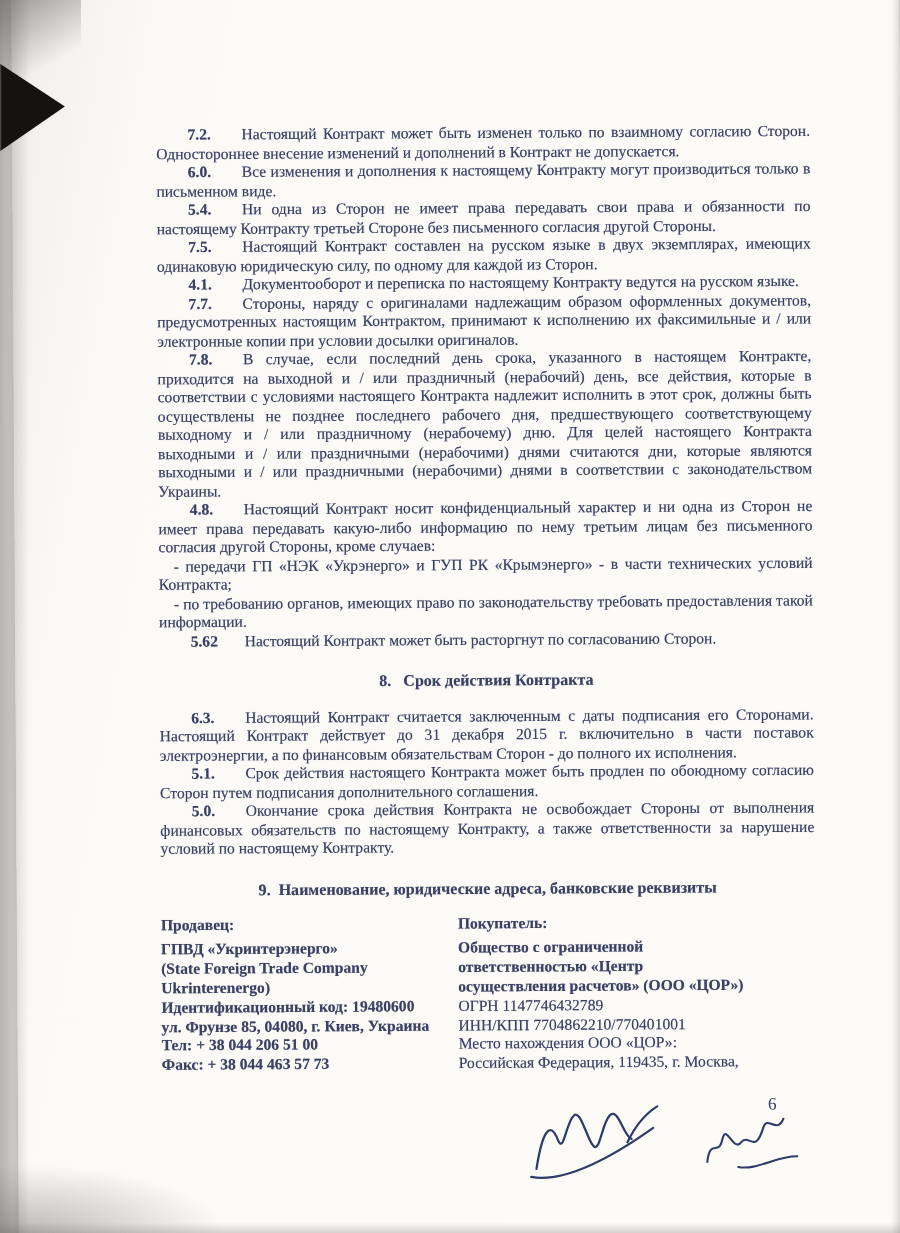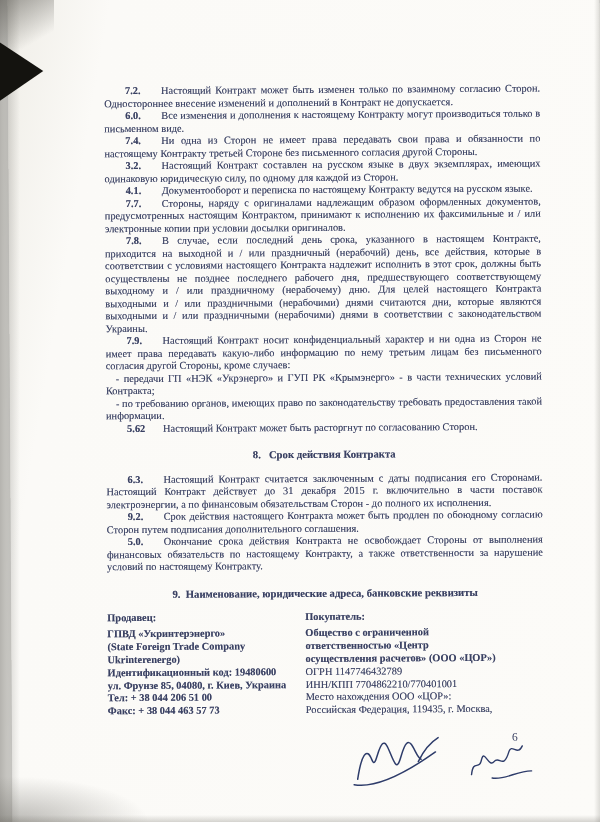--- a/index.html
+++ b/index.html
@@ -49,34 +49,34 @@
     background:linear-gradient(to left,rgba(110,108,100,0.22),rgba(110,108,100,0));}
 </style>
 </head>
 <body>
 
 <div class="paper">
   <div class="content">
 
     <p class="clause"><span class="cnum">7.2.</span><span>Настоящий Контракт может быть изменен только по взаимному согласию Сторон. Одностороннее внесение изменений и дополнений в Контракт не допускается.</span></p>
     <p class="clause"><span class="cnum">6.0.</span><span>Все изменения и дополнения к настоящему Контракту могут производиться только в письменном виде.</span></p>
-    <p class="clause"><span class="cnum">7.4.</span><span>Ни одна из Сторон не имеет права передавать свои права и обязанности по настоящему Контракту третьей Стороне без письменного согласия другой Стороны.</span></p>
-    <p class="clause"><span class="cnum">3.2.</span><span>Настоящий Контракт составлен на русском языке в двух экземплярах, имеющих одинаковую юридическую силу, по одному для каждой из Сторон.</span></p>
+    <p class="clause"><span class="cnum">5.4.</span><span>Ни одна из Сторон не имеет права передавать свои права и обязанности по настоящему Контракту третьей Стороне без письменного согласия другой Стороны.</span></p>
+    <p class="clause"><span class="cnum">7.5.</span><span>Настоящий Контракт составлен на русском языке в двух экземплярах, имеющих одинаковую юридическую силу, по одному для каждой из Сторон.</span></p>
     <p class="clause"><span class="cnum">4.1.</span><span>Документооборот и переписка по настоящему Контракту ведутся на русском языке.</span></p>
     <p class="clause"><span class="cnum">7.7.</span><span>Стороны, наряду с оригиналами надлежащим образом оформленных документов, предусмотренных настоящим Контрактом, принимают к исполнению их факсимильные и / или электронные копии при условии досылки оригиналов.</span></p>
     <p class="clause"><span class="cnum">7.8.</span><span>В случае, если последний день срока, указанного в настоящем Контракте, приходится на выходной и / или праздничный (нерабочий) день, все действия, которые в соответствии с условиями настоящего Контракта надлежит исполнить в этот срок, должны быть осуществлены не позднее последнего рабочего дня, предшествующего соответствующему выходному и / или праздничному (нерабочему) дню. Для целей настоящего Контракта выходными и / или праздничными (нерабочими) днями считаются дни, которые являются выходными и / или праздничными (нерабочими) днями в соответствии с законодательством Украины.</span></p>
-    <p class="clause"><span class="cnum">7.9.</span><span>Настоящий Контракт носит конфиденциальный характер и ни одна из Сторон не имеет права передавать какую-либо информацию по нему третьим лицам без письменного согласия другой Стороны, кроме случаев:</span></p>
+    <p class="clause"><span class="cnum">4.8.</span><span>Настоящий Контракт носит конфиденциальный характер и ни одна из Сторон не имеет права передавать какую-либо информацию по нему третьим лицам без письменного согласия другой Стороны, кроме случаев:</span></p>
     <p class="clause sub"><span>- передачи ГП «НЭК «Укрэнерго» и ГУП РК «Крымэнерго» - в части технических условий Контракта;</span></p>
     <p class="clause sub"><span>- по требованию органов, имеющих право по законодательству требовать предоставления такой информации.</span></p>
     <p class="clause"><span class="cnum">5.62</span><span>Настоящий Контракт может быть расторгнут по согласованию Сторон.</span></p>
 
     <div class="heading">8.&nbsp;&nbsp;&nbsp;Срок действия Контракта</div>
 
     <p class="clause"><span class="cnum">6.3.</span><span>Настоящий Контракт считается заключенным с даты подписания его Сторонами. Настоящий Контракт действует до 31 декабря 2015 г. включительно в части поставок электроэнергии, а по финансовым обязательствам Сторон - до полного их исполнения.</span></p>
-    <p class="clause"><span class="cnum">9.2.</span><span>Срок действия настоящего Контракта может быть продлен по обоюдному согласию Сторон путем подписания дополнительного соглашения.</span></p>
+    <p class="clause"><span class="cnum">5.1.</span><span>Срок действия настоящего Контракта может быть продлен по обоюдному согласию Сторон путем подписания дополнительного соглашения.</span></p>
     <p class="clause"><span class="cnum">5.0.</span><span>Окончание срока действия Контракта не освобождает Стороны от выполнения финансовых обязательств по настоящему Контракту, а также ответственности за нарушение условий по настоящему Контракту.</span></p>
 
     <div class="heading">9.&nbsp;&nbsp;Наименование, юридические адреса, банковские реквизиты</div>
 
     <div class="cols">
       <div class="col col-left">
         <div class="col-label">Продавец:</div>
         <div>ГПВД «Укринтерэнерго»</div>
         <div>(State Foreign Trade Company</div>
         <div>Ukrinterenergo)</div>

